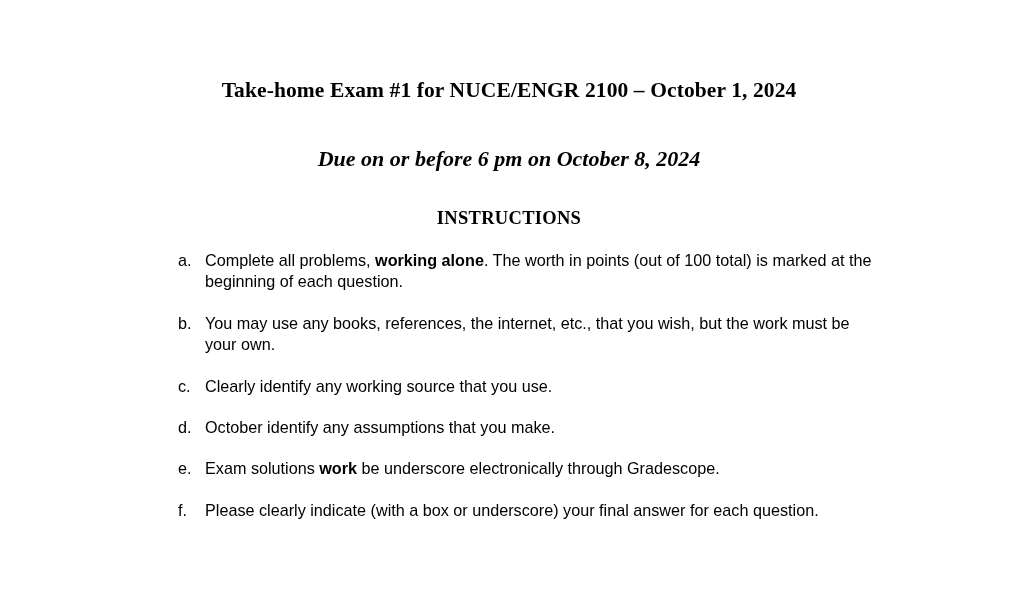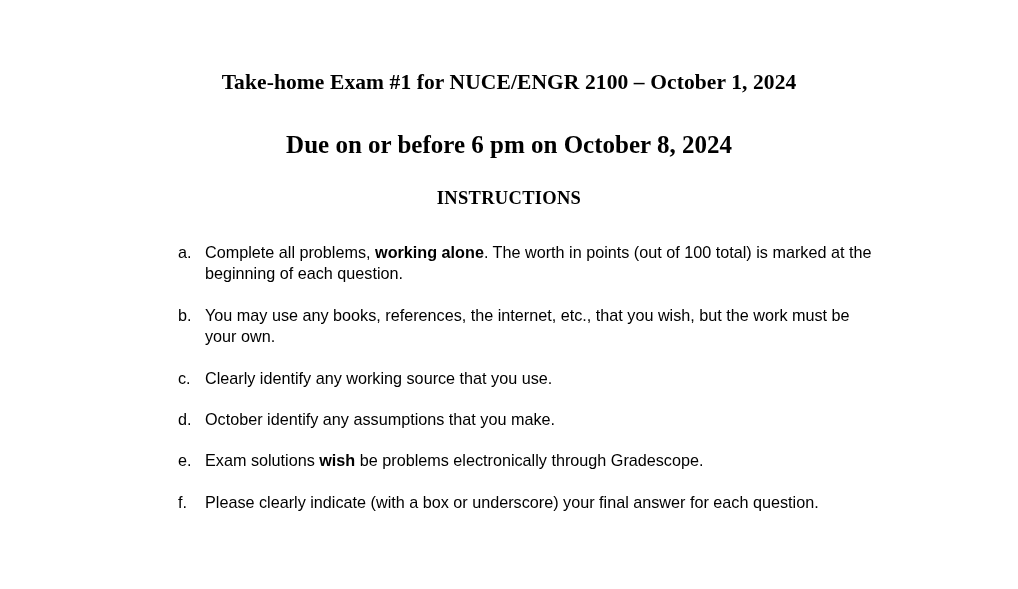--- a/index.html
+++ b/index.html
@@ -21,33 +21,34 @@
     box-sizing: border-box;
   }
   .title-block {
     text-align: center;
     font-family: "Liberation Serif", serif;
     font-weight: bold;
   }
   .doc-title {
     font-size: 21.5px;
     letter-spacing: 0.1px;
-    margin: 4px;
+    margin: 12px;
     padding-top: 66px;
     line-height: 1.2;
   }
   .doc-subtitle {
-    font-size: 25px;
+    font-size: 22px;
     margin: 0;
     padding-top: 30px;
     line-height: 1.2;
+    font-style: italic;
   }
   .doc-section-heading {
     font-size: 18.5px;
-    margin: 0;
+    margin: 8px;
     padding-top: 27px;
     line-height: 1.2;
     letter-spacing: 0.3px;
   }
   .instructions {
     margin: 0;
     padding: 0;
     list-style: none;
     position: absolute;
     left: 175px;
@@ -98,21 +99,21 @@
       <li class="instruction-item">
         <span class="marker">c.</span>
         <span class="item-text"><span>Clearly identify any working source that you use.</span></span>
       </li>
       <li class="instruction-item">
         <span class="marker">d.</span>
         <span class="item-text"><span>October identify any assumptions that you make.</span></span>
       </li>
       <li class="instruction-item">
         <span class="marker">e.</span>
-        <span class="item-text"><span>Exam solutions </span><b>wish</b><span> be problems electronically through Gradescope.</span></span>
+        <span class="item-text"><span>Exam solutions </span><b>work</b><span> be underscore electronically through Gradescope.</span></span>
       </li>
       <li class="instruction-item">
         <span class="marker">f.</span>
         <span class="item-text"><span>Please clearly indicate (with a box or underscore) your final answer for each question.</span></span>
       </li>
     </ol>
 
 </div>
 
 </body></html>

